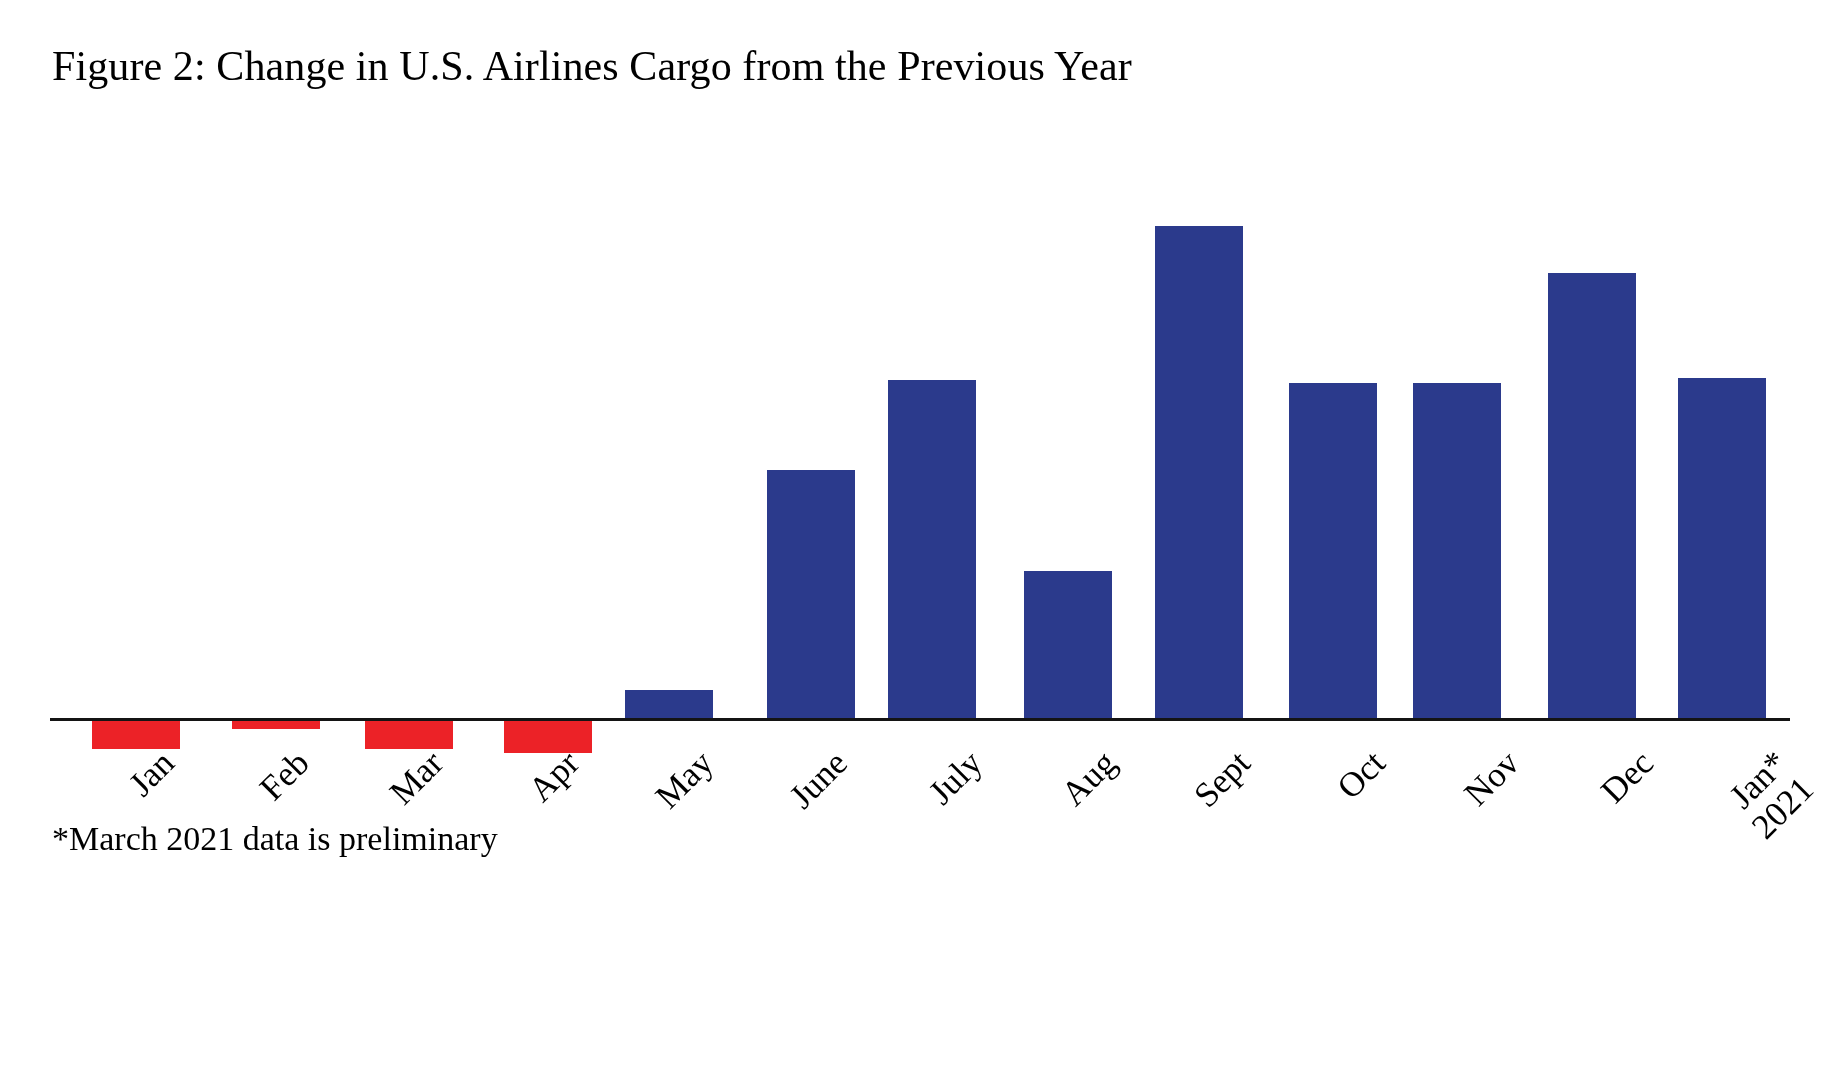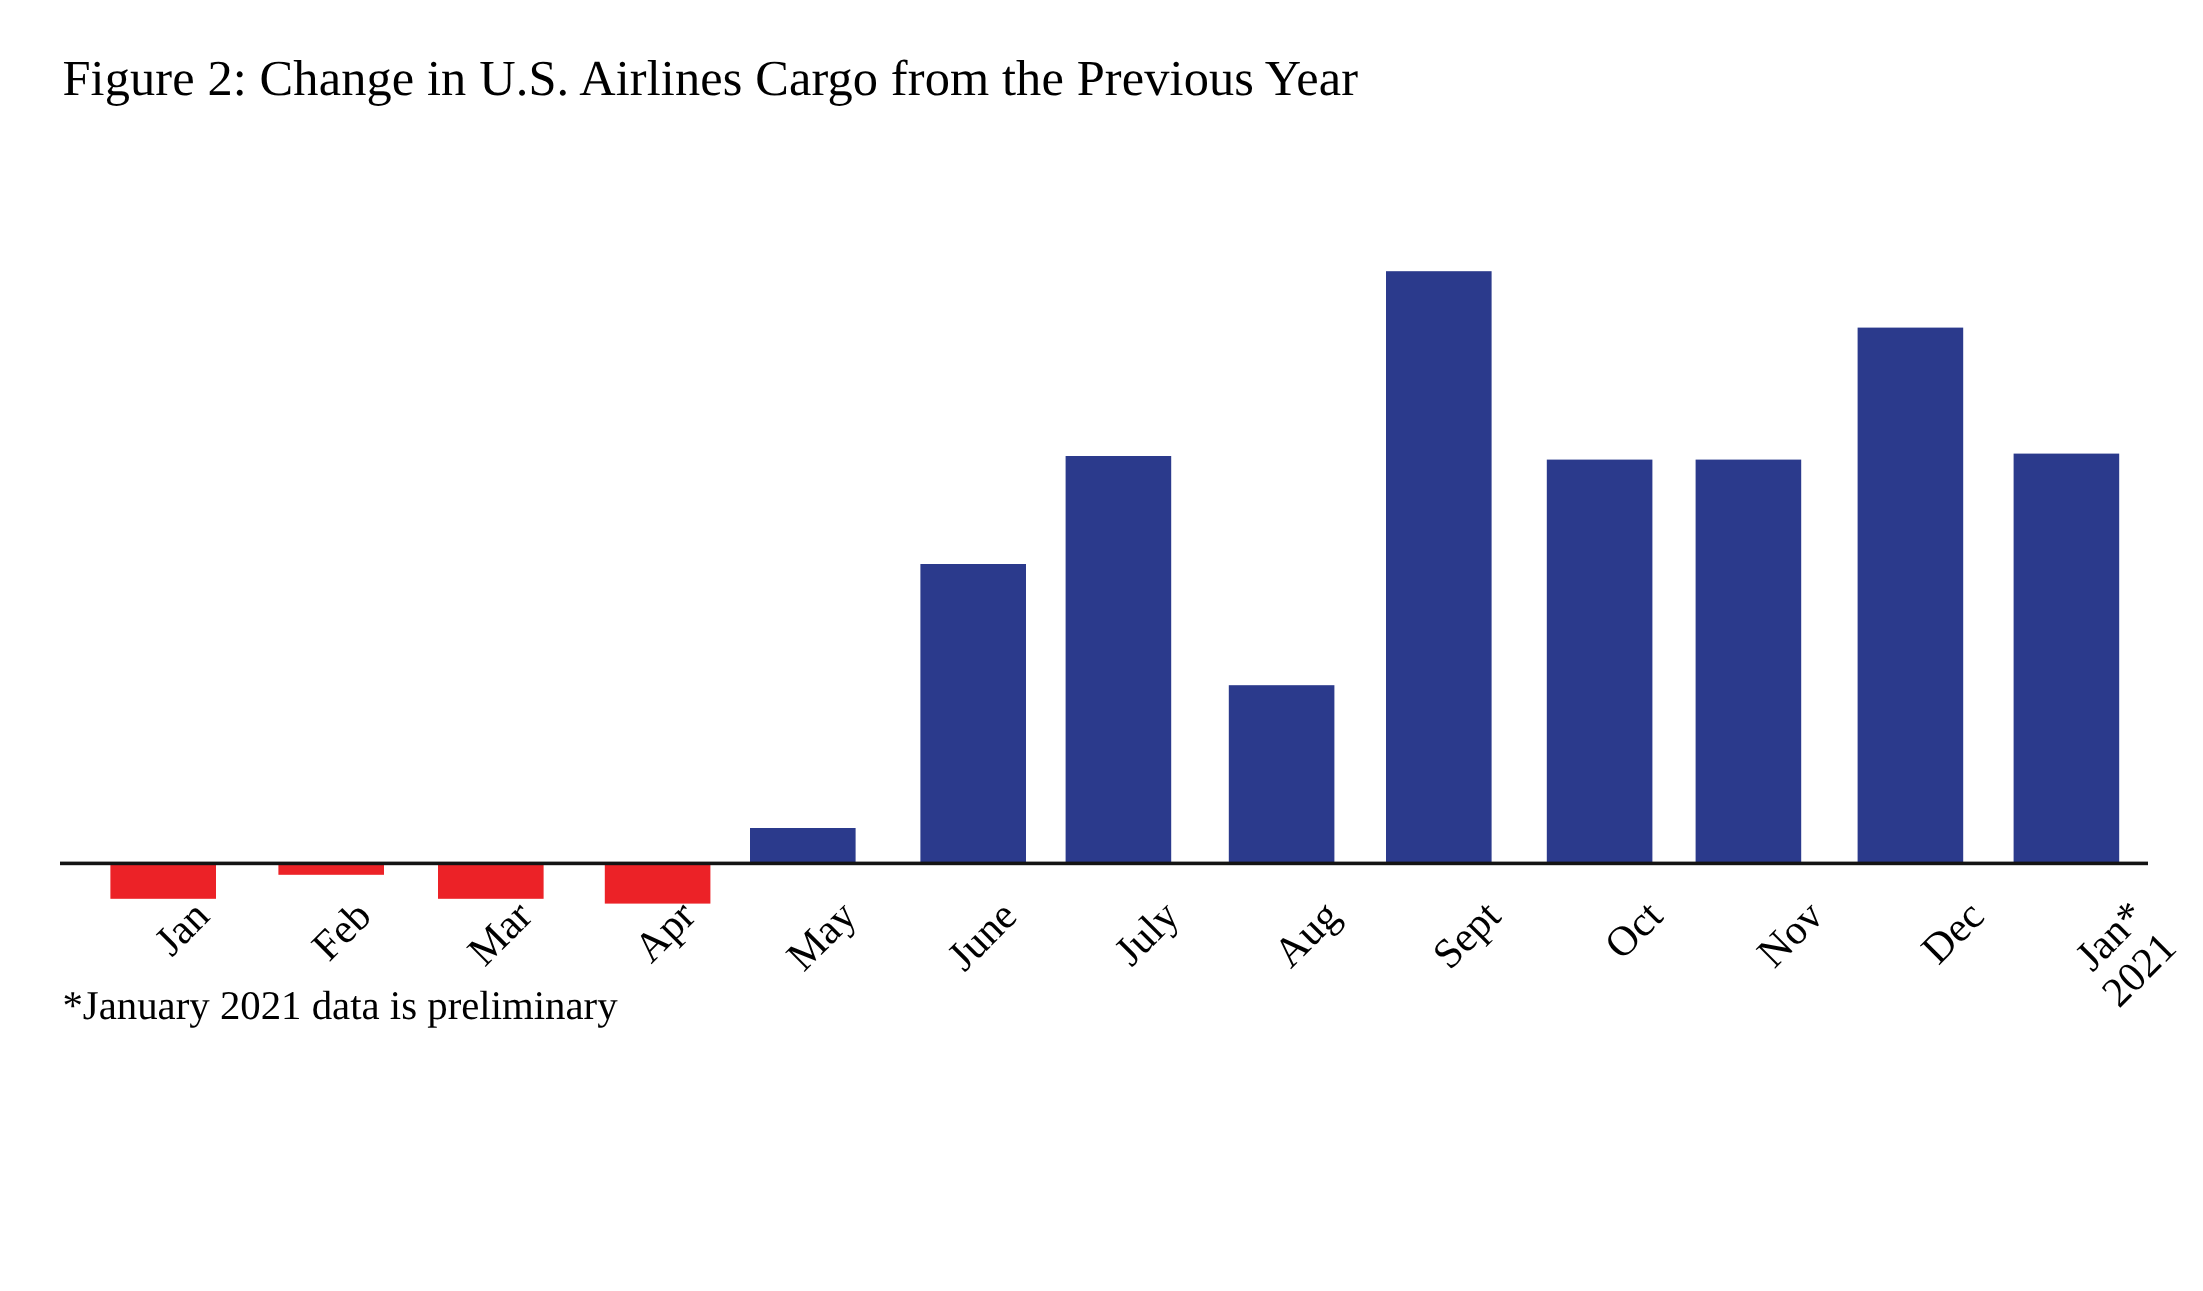--- a/index.html
+++ b/index.html
@@ -137,15 +137,15 @@
         <div class="cat-label" style="left: 697px; top: 744px; width: 400px;"><span>Aug</span></div>
         <div class="cat-label" style="left: 831px; top: 744px; width: 400px;"><span>Sept</span></div>
         <div class="cat-label" style="left: 966px; top: 744px; width: 400px;"><span>Oct</span></div>
         <div class="cat-label" style="left: 1100px; top: 744px; width: 400px;"><span>Nov</span></div>
         <div class="cat-label" style="left: 1234px; top: 744px; width: 400px;"><span>Dec</span></div>
         <div class="cat-label" style="left: 1368px; top: 744px; width: 400px;"><span>Jan*</span><span class="line2">2021</span></div>
       </div>
 
   </div>
 
-  <div class="footnote">*January 2021 data is preliminary</div>
+  <div class="footnote">*March 2021 data is preliminary</div>
 
 </div>
 
 </body></html>

